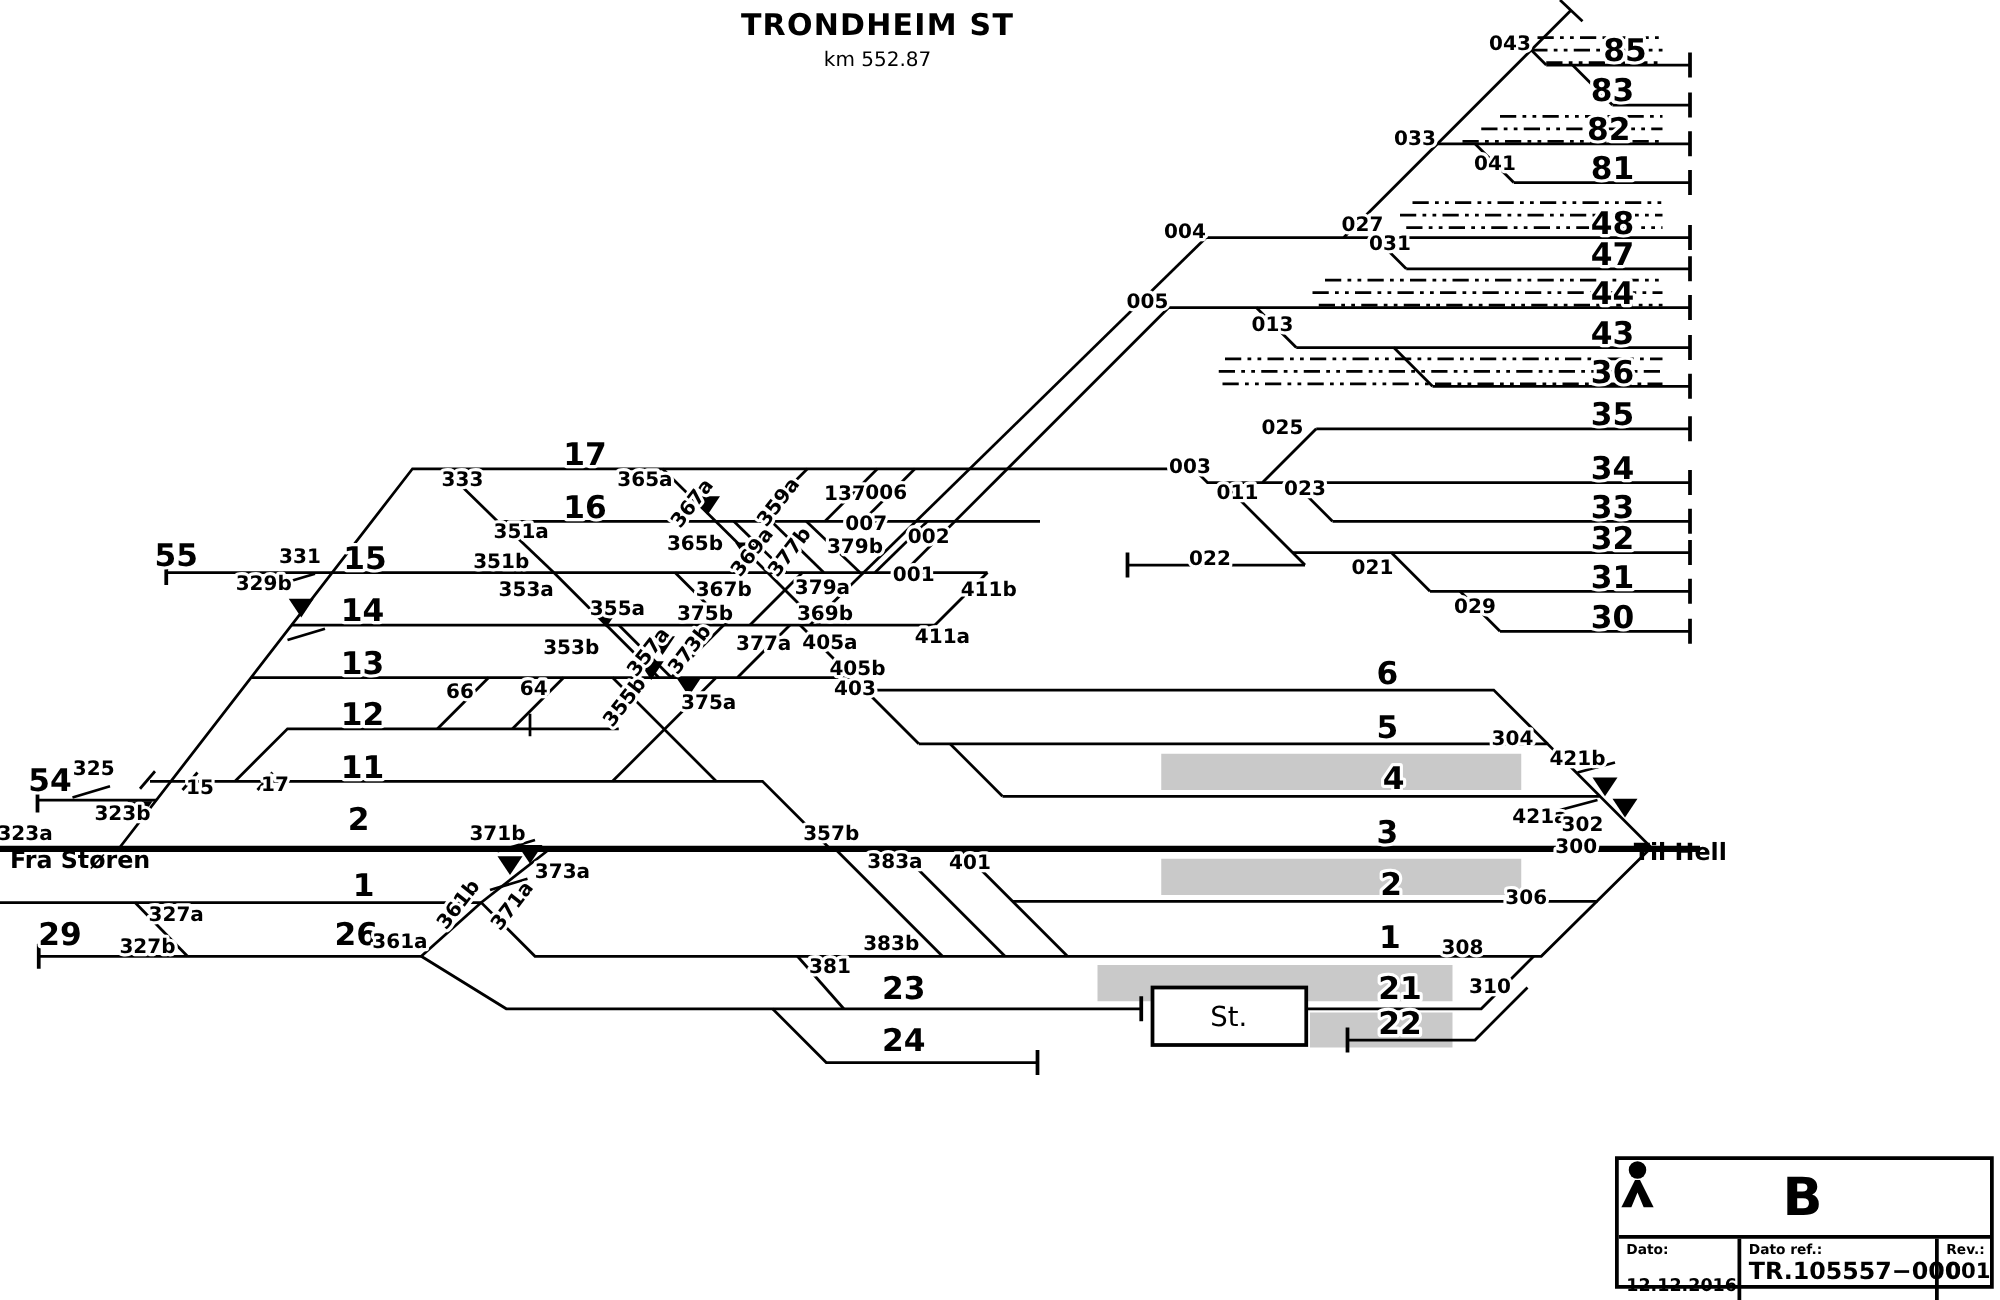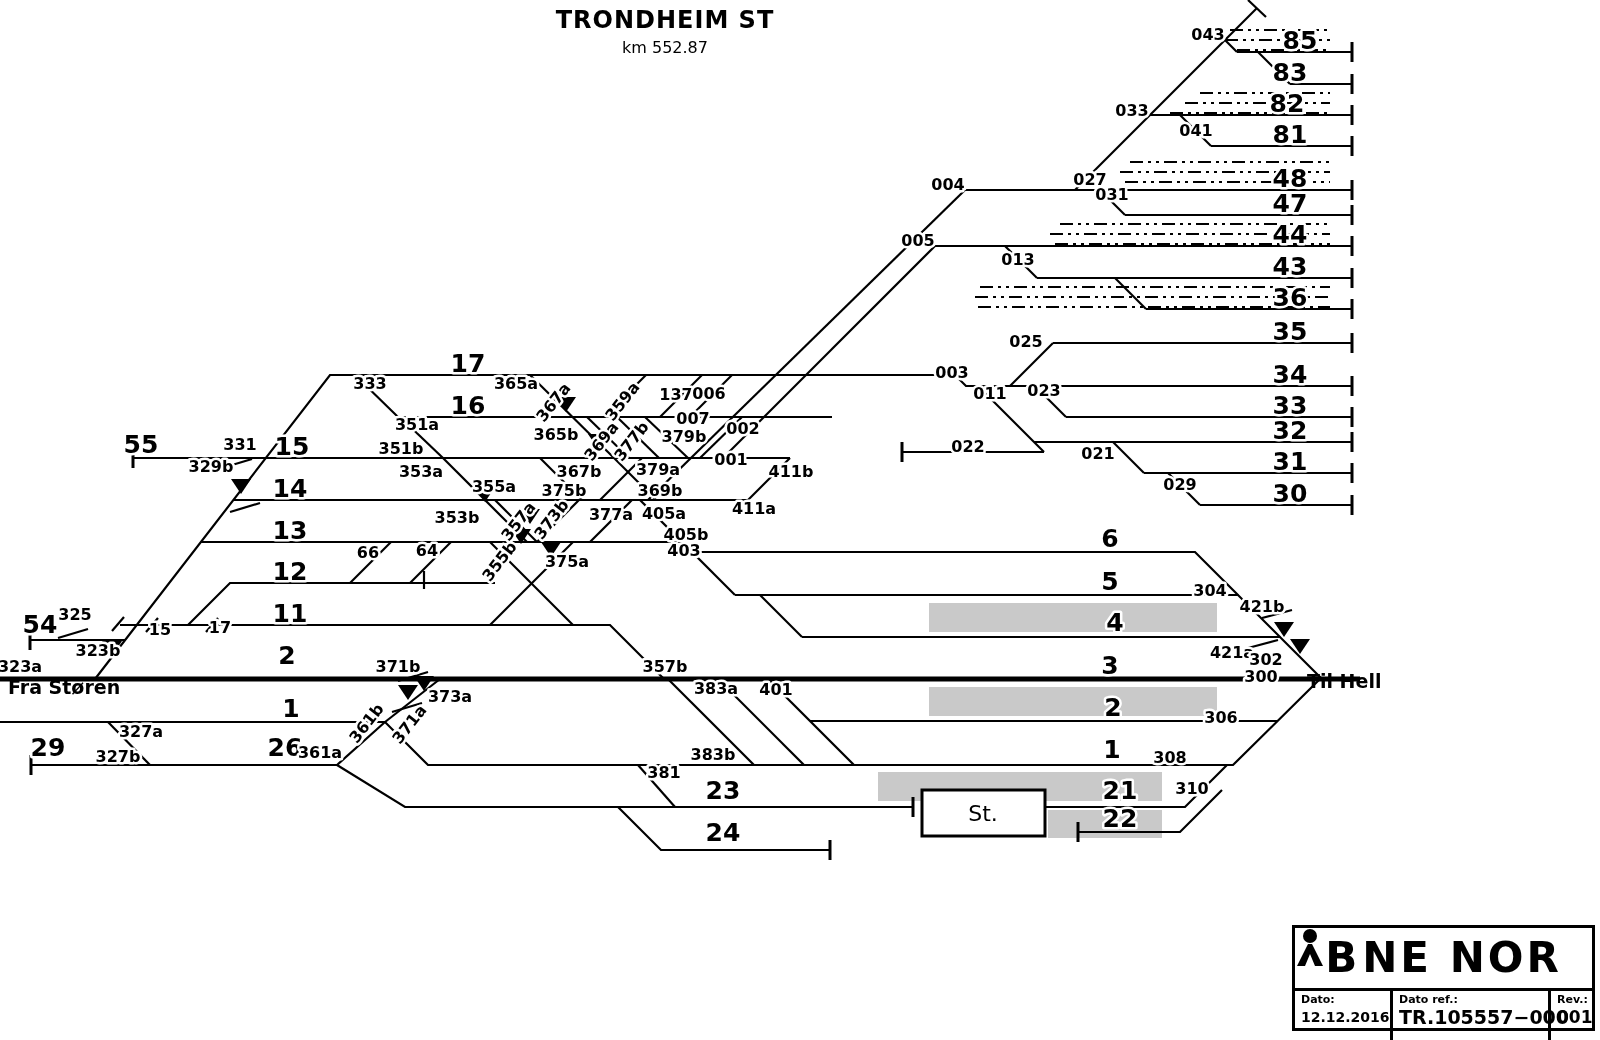--- a/index.html
+++ b/index.html
@@ -1,35 +1,35 @@
 <!DOCTYPE html>
 <html><head>
 <meta charset="utf-8">
 <style>
   html,body{margin:0;padding:0;background:#ffffff;}
   body{width:1600px;height:1040px;position:relative;font-family:"DejaVu Sans","Liberation Sans",sans-serif;overflow:hidden;}
   #stage{position:absolute;inset:0;}
   svg{position:absolute;left:0;top:0;}
-  .hdr{position:absolute;left:665px;top:6px;transform:translateX(-50%);text-align:center;color:#000;}
+  .hdr{position:absolute;left:702px;top:6px;transform:translateX(-50%);text-align:center;color:#000;}
   .hdr .t1{font-size:24px;font-weight:bold;letter-spacing:1px;}
   .hdr .t2{font-size:16px;font-weight:normal;margin-top:4px;}
   svg text{fill:#000;paint-order:stroke;stroke:#fff;stroke-width:5px;stroke-linejoin:round;}
   svg text.tk{font:bold 25px "DejaVu Sans","Liberation Sans",sans-serif;}
   svg text.sw{font:bold 16px "DejaVu Sans","Liberation Sans",sans-serif;}
   svg text.ft{font:bold 19px "DejaVu Sans","Liberation Sans",sans-serif;stroke-width:0;}
   svg text.stx{font:22px "DejaVu Sans","Liberation Sans",sans-serif;stroke-width:0;}
   .tblock{position:absolute;left:1292px;top:925px;width:303px;height:106px;border:3px solid #000;box-sizing:border-box;background:#fff;}
   .tblock .logo{height:60px;border-bottom:3px solid #000;display:flex;align-items:center;justify-content:center;gap:2px;}
   .tblock .logo span{font-size:42px;font-weight:900;letter-spacing:3px;line-height:1;}
   .tblock .cells{display:flex;height:56px;}
   .tblock .cell{border-right:3px solid #000;padding:2px 4px 0 6px;box-sizing:border-box;}
   .tblock .cell:last-child{border-right:none;}
   .c1{width:98px;} .c2{width:158px;} .c3{flex:1;}
   .lab{font-size:11px;font-weight:bold;}
-  .v1{font-size:14px;font-weight:bold;margin-top:3px;}
+  .v1{font-size:14px;font-weight:bold;margin-top:15px;}
   .v2{font-size:19px;font-weight:bold;text-align:center;margin-top:0px;}
   .v3{font-size:17px;font-weight:bold;text-align:center;margin-top:1px;}
 </style>
 </head>
 <body>
 
 <div id="stage">
   <svg id="dwg" width="1600" height="1040" viewBox="0 0 1600 1040">
       <rect x="929" y="603" width="288" height="29" fill="#c9c9c9"></rect>
       <rect x="929" y="687" width="288" height="29" fill="#c9c9c9"></rect>
@@ -301,21 +301,20 @@
     <div class="t2">km 552.87</div>
   </div>
 
   <div class="tblock">
     <div class="logo">
       <span>B</span>
       <svg width="30" height="38" viewBox="0 0 30 38">
         <circle cx="15" cy="8" r="7" fill="#000"></circle>
         <path d="M13,16 L2,38 L10,38 L15,26 L20,38 L28,38 L17,16 Z" fill="#000"></path>
       </svg>
-      <span>NE NOR</span>
     </div>
     <div class="cells">
       <div class="cell c1">
         <div class="lab">Dato:</div>
         <div class="v1">12.12.2016</div>
       </div>
       <div class="cell c2">
         <div class="lab">Dato ref.:</div>
         <div class="v2">TR.105557−000</div>
       </div>

